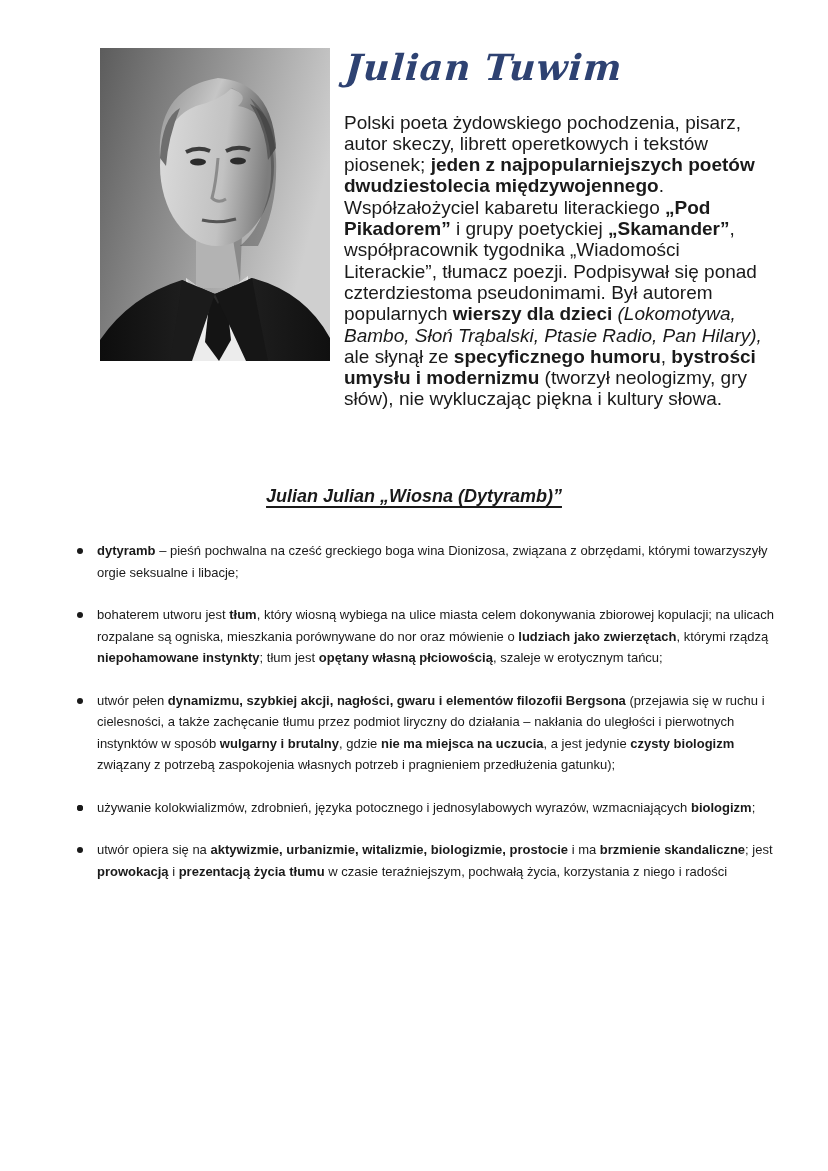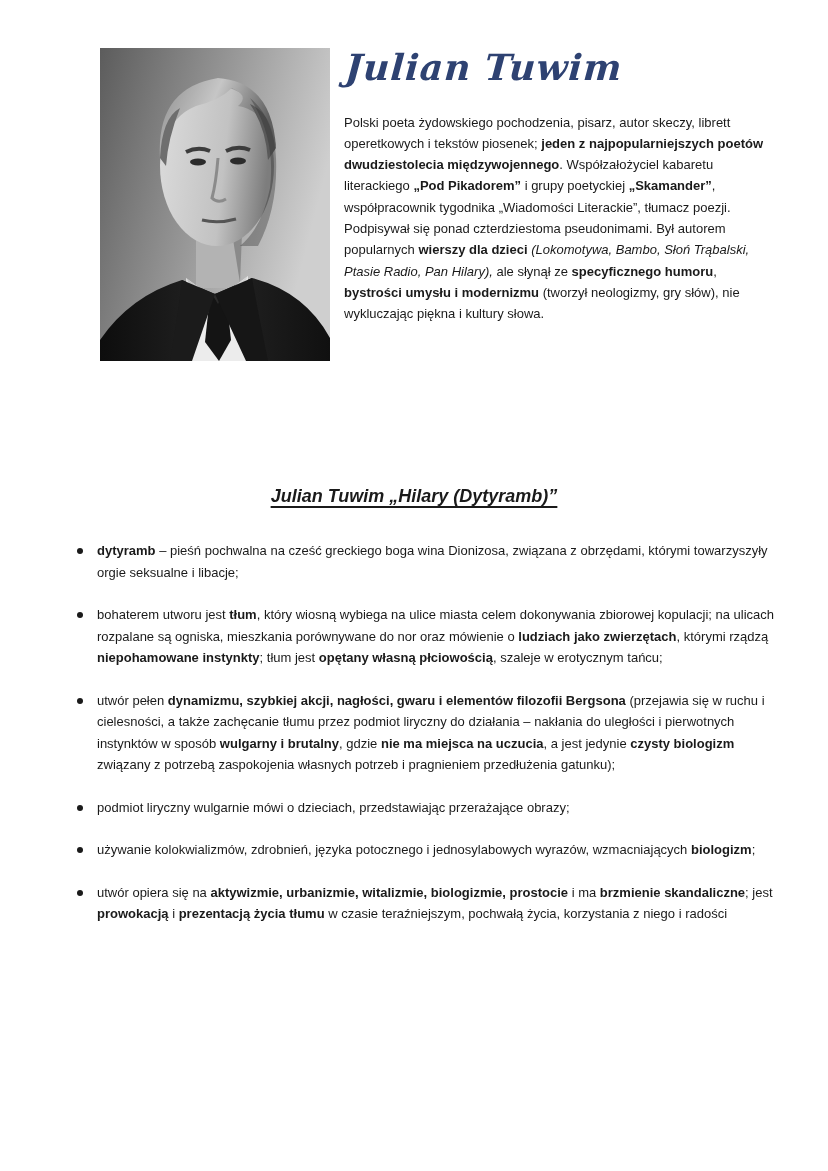--- a/index.html
+++ b/index.html
@@ -21,21 +21,21 @@
     font-family:"DejaVu Serif", serif;
     font-style:italic;font-weight:bold;
     font-size:36px;line-height:1.1;
     color:#2e4272;
     margin:0 0 24px 0;
     letter-spacing:1px;
     transform:skewX(-4deg);
     transform-origin:left bottom;
   }
   .bio{
-    font-size:13px;line-height:21.3px;margin:0;
+    font-size:19px;line-height:21.3px;margin:0;
   }
 
   
   .section-heading{
     position:absolute;top:486px;left:0;width:828px;text-align:center;
     font-size:18px;font-weight:bold;font-style:italic;
     text-decoration:underline;
     text-decoration-thickness:2px;
     text-underline-offset:4px;
     margin:0;
@@ -125,22 +125,22 @@
     </svg>
   </div>
 
   <div class="right-col">
     <h1 class="script-title">Julian Tuwim</h1>
     <p class="bio"><span>Polski poeta żydowskiego pochodzenia, pisarz, autor skeczy, librett operetkowych i tekstów piosenek; </span><span class="b">jeden z najpopularniejszych poetów dwudziestolecia międzywojennego</span><span>. Współzałożyciel kabaretu literackiego </span><span class="b">„Pod Pikadorem”</span><span> i grupy poetyckiej </span><span class="b">„Skamander”</span><span>, współpracownik tygodnika „Wiadomości Literackie”, tłumacz poezji. Podpisywał się ponad czterdziestoma pseudonimami. Był autorem popularnych </span><span class="b">wierszy dla dzieci</span><span> </span><span class="i">(Lokomotywa, Bambo, Słoń Trąbalski, Ptasie Radio, Pan Hilary),</span><span> ale słynął ze </span><span class="b">specyficznego humoru</span><span>, </span><span class="b">bystrości umysłu i modernizmu</span><span> (tworzył neologizmy, gry słów), nie wykluczając piękna i kultury słowa.</span></p>
   </div>
 
 </div>
 
-<h2 class="section-heading">Julian Tuwim „Hilary (Dytyramb)”</h2>
+<h2 class="section-heading">Julian Julian „Wiosna (Dytyramb)”</h2>
 
 <ul class="analysis-list">
   <li><span class="bullet-dot"></span><span><span class="b">dytyramb</span><span> – pieśń pochwalna na cześć greckiego boga wina Dionizosa, związana z obrzędami, którymi towarzyszyły orgie seksualne i libacje;</span></span></li>
   <li><span class="bullet-dot"></span><span><span>bohaterem utworu jest </span><span class="b">tłum</span><span>, który wiosną wybiega na ulice miasta celem dokonywania zbiorowej kopulacji; na ulicach rozpalane są ogniska, mieszkania porównywane do nor oraz mówienie o </span><span class="b">ludziach jako zwierzętach</span><span>, którymi rządzą </span><span class="b">niepohamowane instynkty</span><span>; tłum jest </span><span class="b">opętany własną płciowością</span><span>, szaleje w erotycznym tańcu;</span></span></li>
   <li><span class="bullet-dot"></span><span><span>utwór pełen </span><span class="b">dynamizmu, szybkiej akcji, nagłości, gwaru i elementów filozofii Bergsona</span><span> (przejawia się w ruchu i cielesności, a także zachęcanie tłumu przez podmiot liryczny do działania – nakłania do uległości i pierwotnych instynktów w sposób </span><span class="b">wulgarny i brutalny</span><span>, gdzie </span><span class="b">nie ma miejsca na uczucia</span><span>, a jest jedynie </span><span class="b">czysty biologizm</span><span> związany z potrzebą zaspokojenia własnych potrzeb i pragnieniem przedłużenia gatunku);</span></span></li>
-  <li><span class="bullet-dot"></span><span><span>podmiot liryczny wulgarnie mówi o dzieciach, przedstawiając przerażające obrazy;</span></span></li>
+  <li><span class="bullet-dot"></span></li>
   <li><span class="bullet-dot"></span><span><span>używanie kolokwializmów, zdrobnień, języka potocznego i jednosylabowych wyrazów, wzmacniających </span><span class="b">biologizm</span><span>;</span></span></li>
   <li><span class="bullet-dot"></span><span><span>utwór opiera się na </span><span class="b">aktywizmie, urbanizmie, witalizmie, biologizmie, prostocie</span><span> i ma </span><span class="b">brzmienie skandaliczne</span><span>; jest </span><span class="b">prowokacją</span><span> i </span><span class="b">prezentacją życia tłumu</span><span> w czasie teraźniejszym, pochwałą życia, korzystania z niego i radości</span></span></li>
 </ul>
 
 </body></html>

